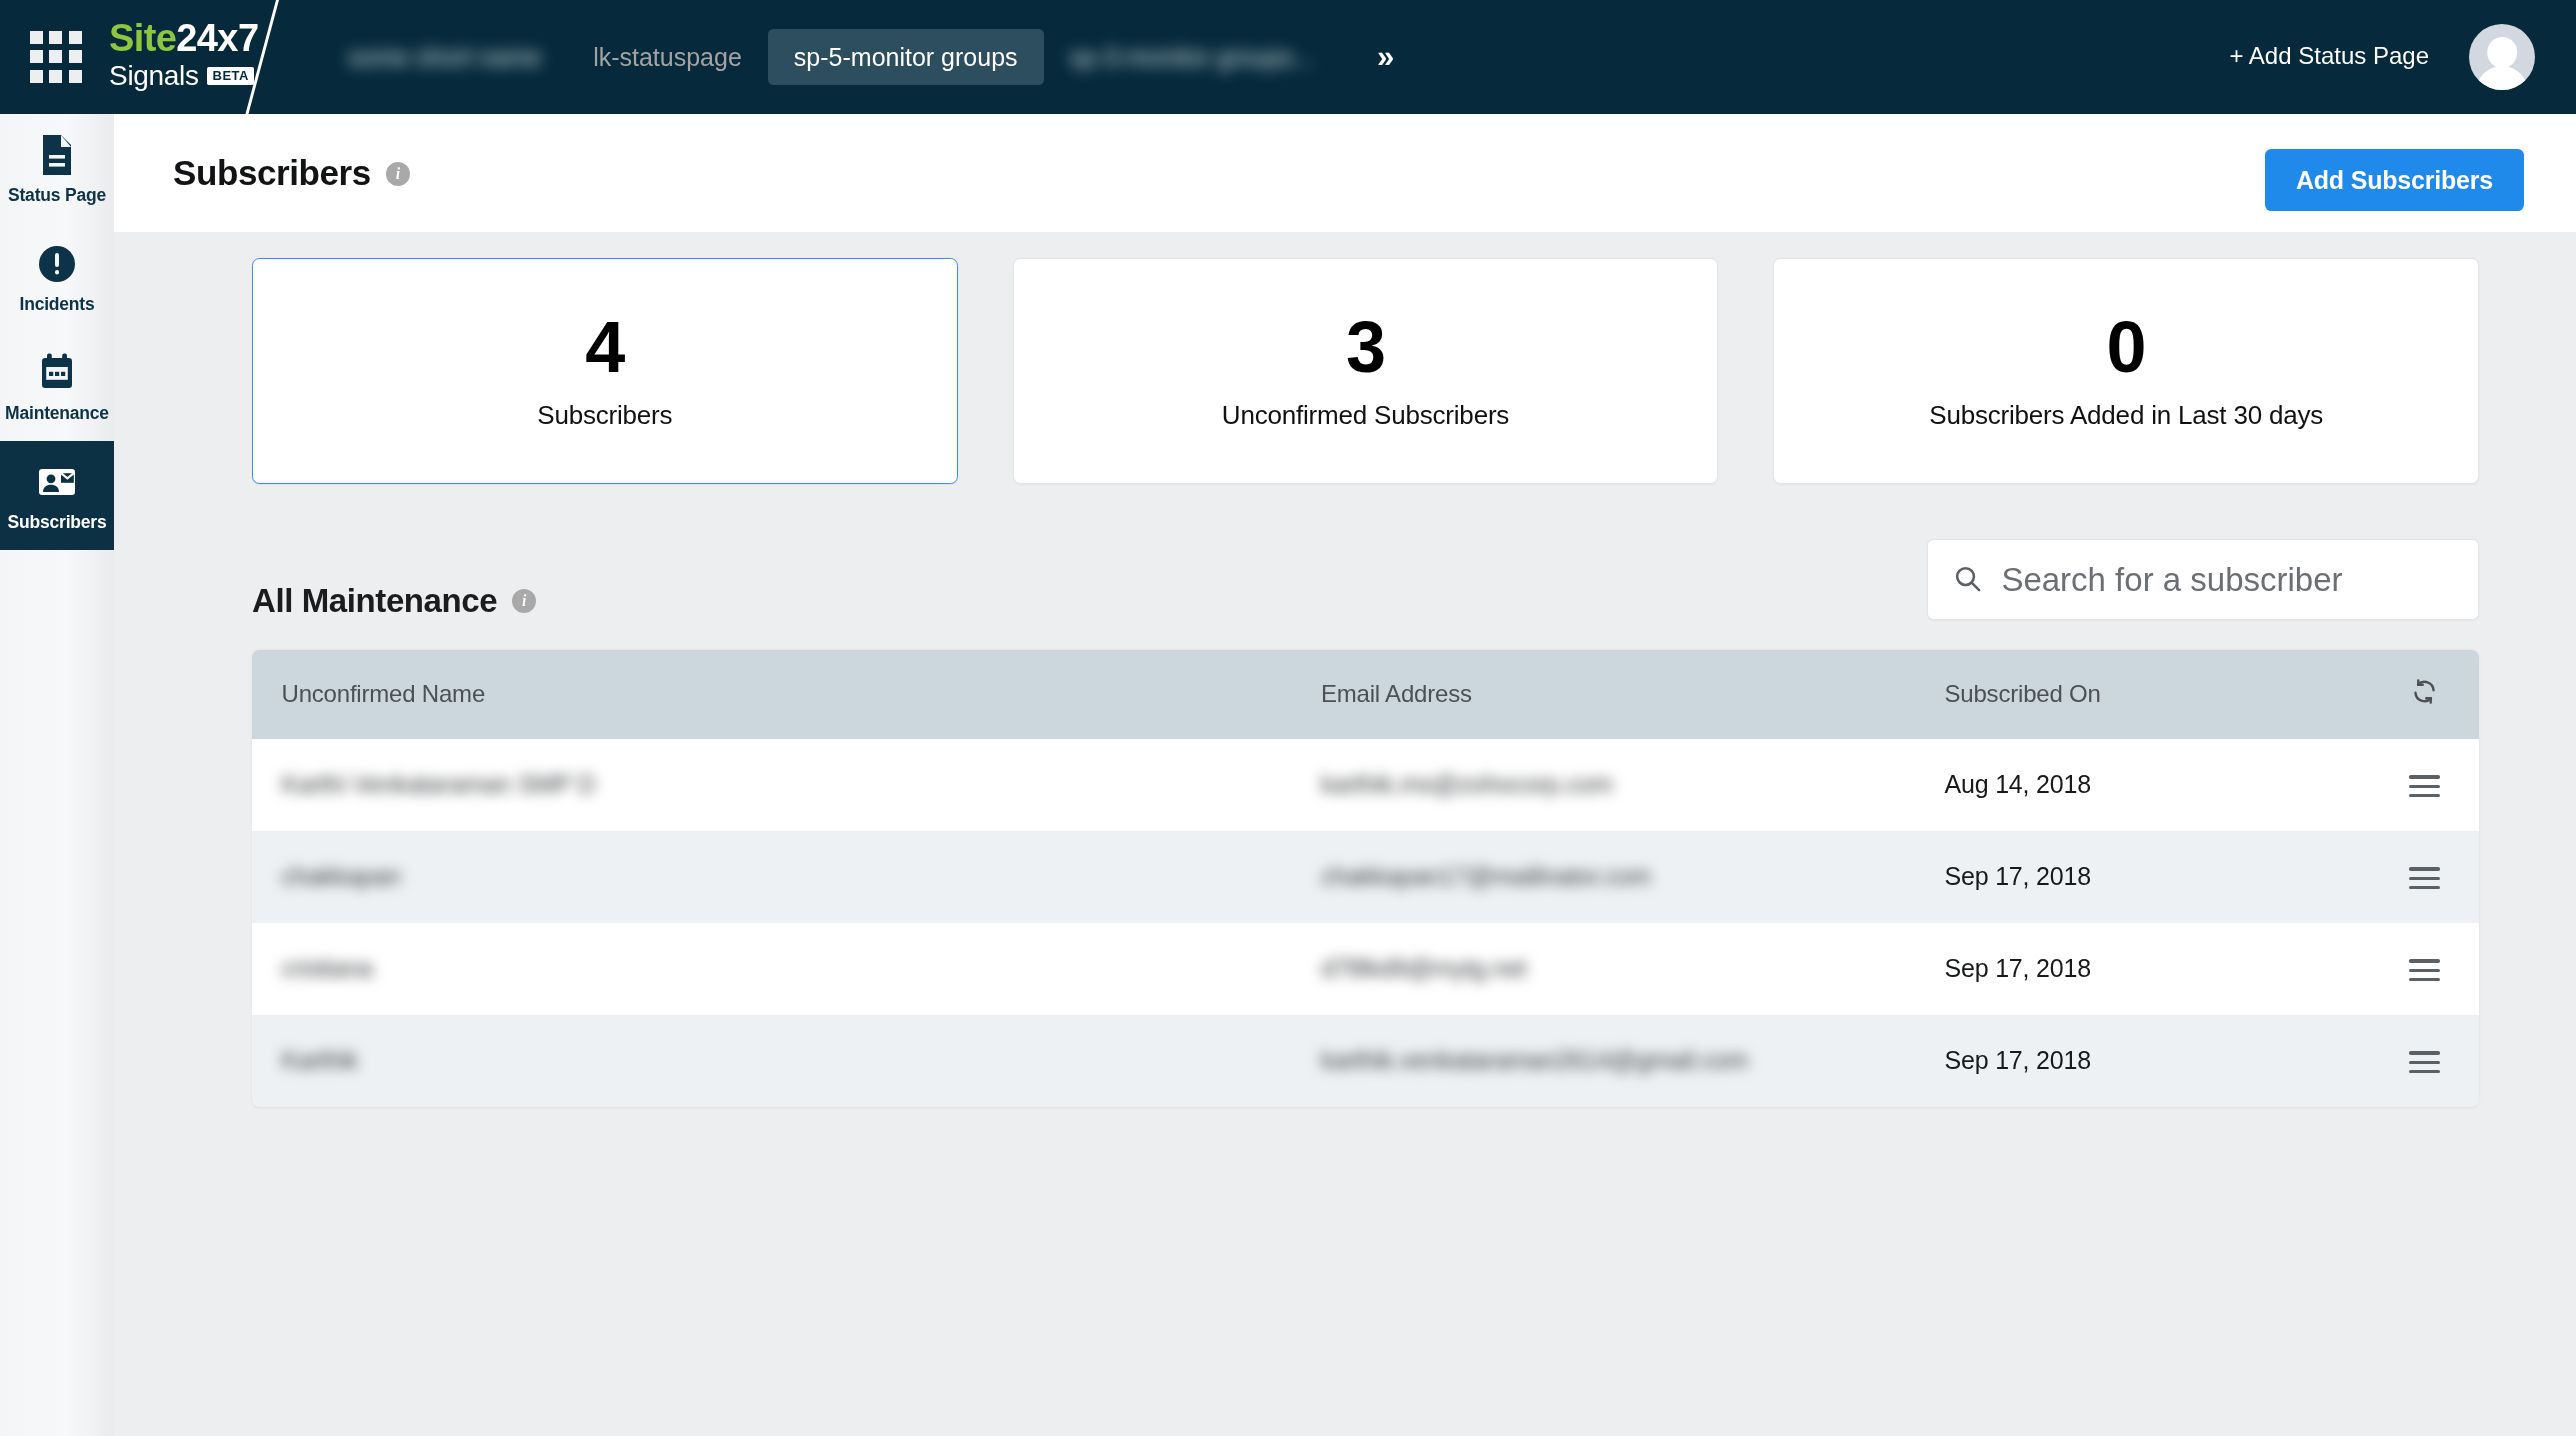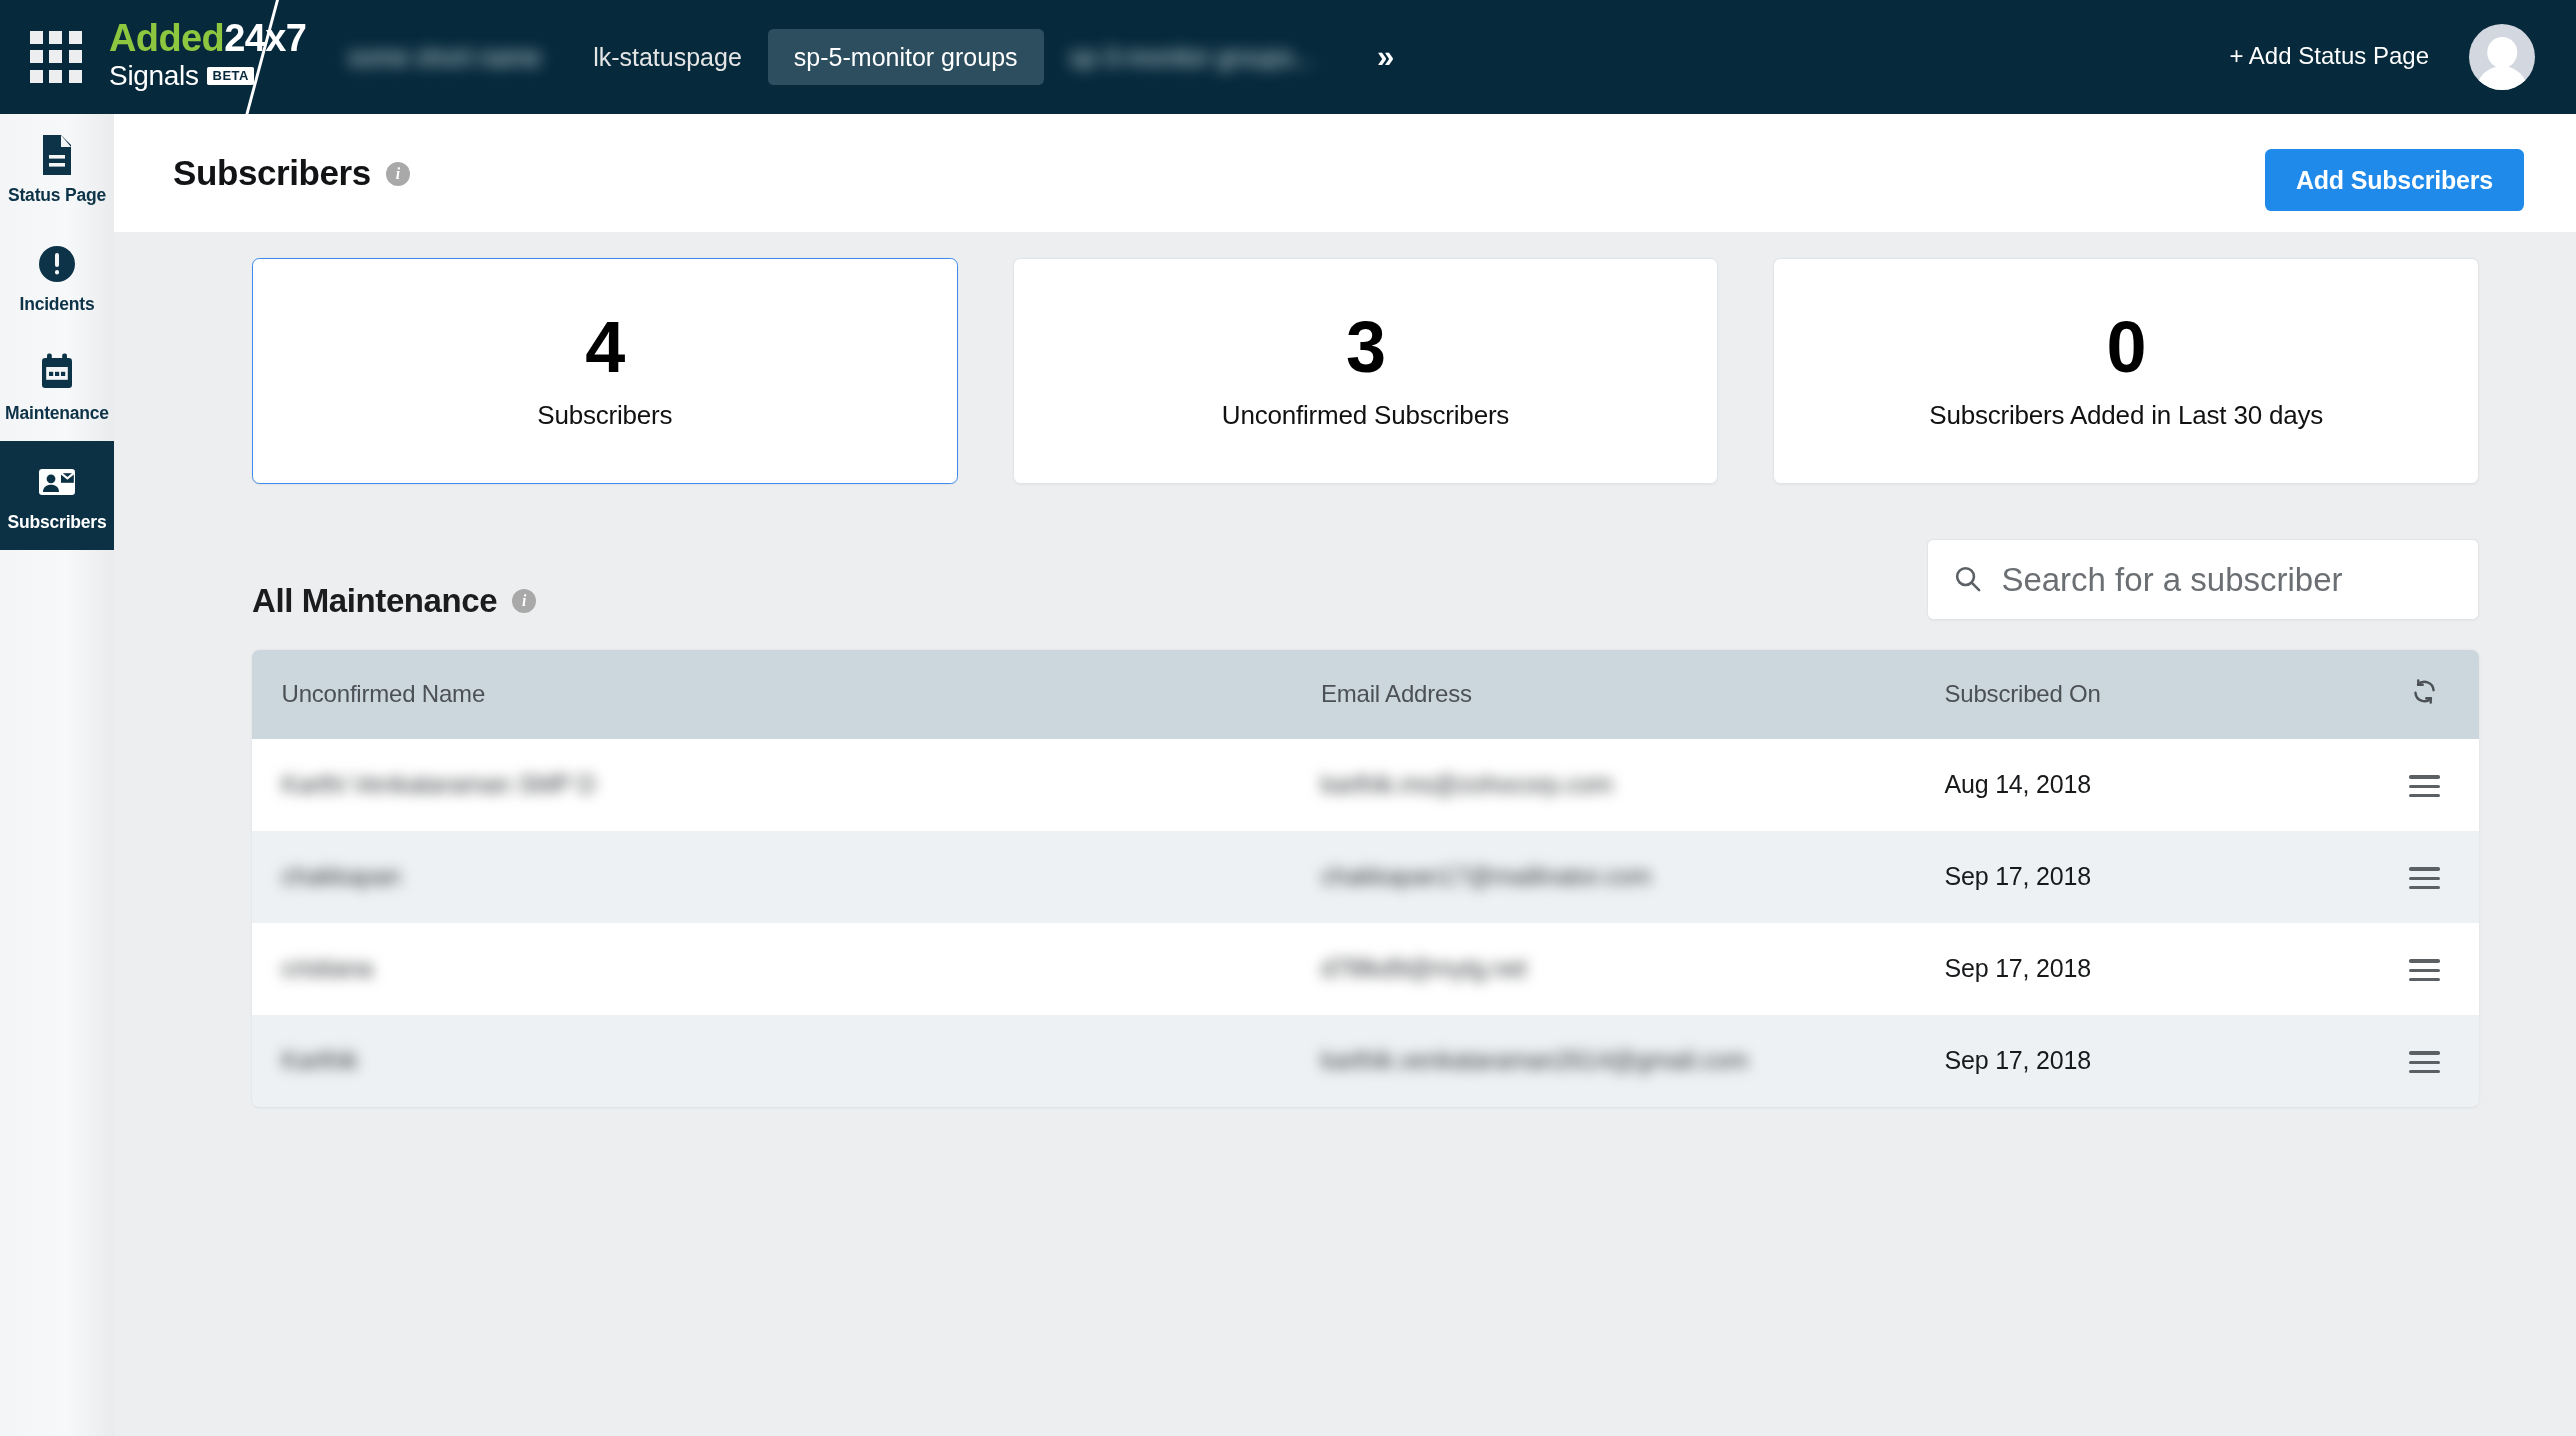--- a/index.html
+++ b/index.html
@@ -36,21 +36,21 @@
   .logo-slash{
     position:absolute; left:276px; top:0; width:2.8px; height:114px;
     background:#ffffff; transform:skewX(-15deg); transform-origin:top;
   }
 
   .tabs{
     position:absolute; left:322px; top:0; height:114px;
     display:flex; align-items:center; gap:0;
   }
   .tab{
-    font-size:25px; color:#e5e5e5; padding:13px 26px; border-radius:5.5px;
+    font-size:25px; color:#a3a3a3; padding:13px 26px; border-radius:5.5px;
     white-space:nowrap; cursor:pointer; line-height:1.2;
   }
   .tab.redacted{ filter: blur(7.4px); color:#d6dfe4; }
   .tab.active{ background:#2c4e5e; color:#ffffff; }
   .chev{
     margin-left:24px; color:#ffffff; font-size:31px; font-weight:bold;
     letter-spacing:-7.4px; cursor:pointer; padding:0 13px;
   }
 
   .addstatus{
@@ -185,21 +185,21 @@
       <i></i>
       <i></i>
       <i></i>
       <i></i>
       <i></i>
       <i></i>
       <i></i>
   </div>
 
   <div class="logo-wrap">
-    <div class="logo-line1"><span class="s24">Added</span><span class="n24">24x7</span></div>
+    <div class="logo-line1"><span class="s24">Site</span><span class="n24">24x7</span></div>
     <div class="logo-line2">
       <span class="sig">Signals</span>
       <span class="logo-beta">BETA</span>
     </div>
   </div>
 
   <div class="logo-slash"></div>
 
   <div class="tabs">
     <div class="tab redacted">some short name</div>

